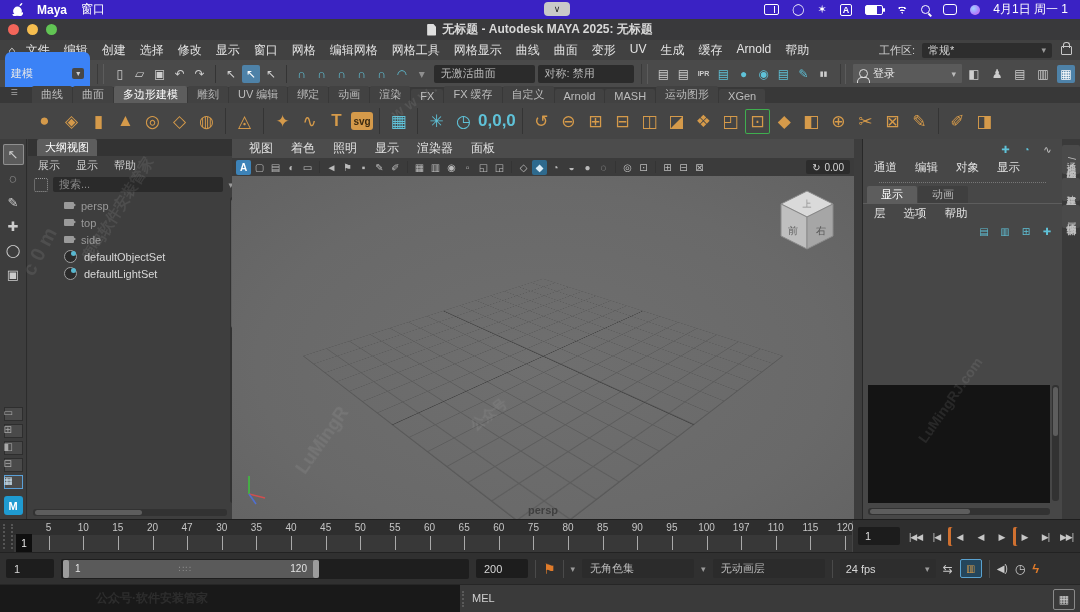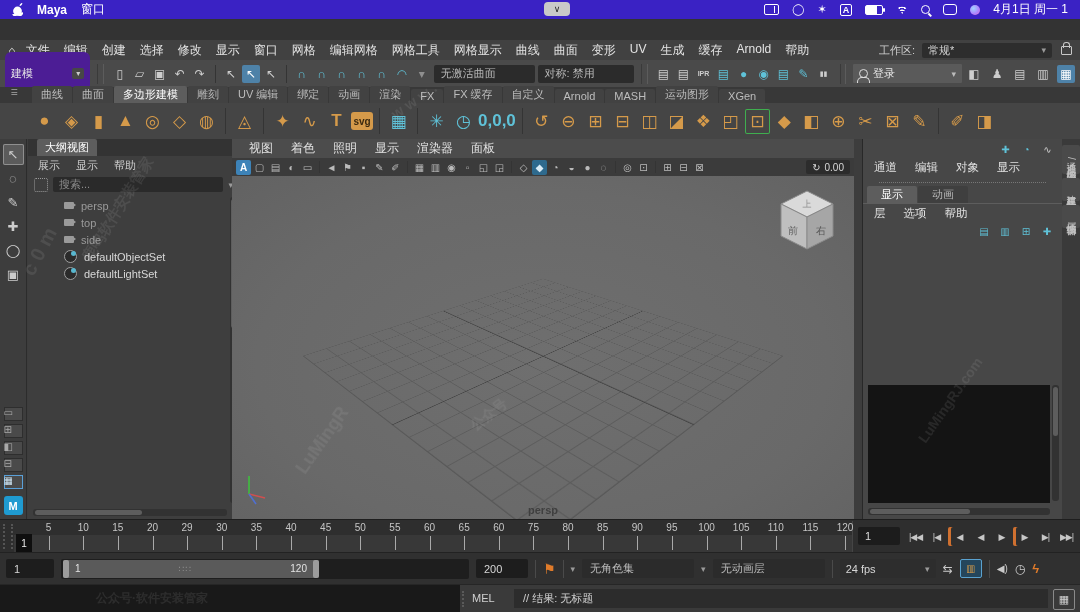--- a/index.html
+++ b/index.html
@@ -49,21 +49,21 @@
   #workspace{margin-left:auto;display:flex;align-items:center;gap:7px;font-size:11px;color:#cfcfcf}
   .select{height:15px;background:#2d2d2d;border-radius:2px;display:flex;align-items:center;padding:0 6px;font-size:11px;color:#d6d6d6}
   #ws-select{width:118px}
   .select .arr{margin-left:auto;color:#9a9a9a;font-size:9px}
   .lock{width:9px;height:7px;border:1px solid #c9c9c9;border-radius:1px;position:relative;margin-left:2px}
   .lock::before{content:'';position:absolute;left:1px;top:-5px;width:5px;height:5px;border:1px solid #c9c9c9;border-bottom:none;border-radius:3px 3px 0 0}
 
   
   #statusline{top:60px;height:27px;background:#4a4a4a;display:flex;align-items:center;padding:0 5px;gap:3px;border-bottom:1px solid #303030}
   .grip{width:5px;height:20px;border-left:1px solid #3a3a3a;border-right:1px solid #5c5c5c;margin:0 4px}
-  .mode-select{width:80px;height:19px;background:#4c1d95;border-radius:6px;display:flex;align-items:center;padding:12px 6px;font-size:11px;color:#e8e8e8}
+  .mode-select{width:80px;height:19px;background:#3b82f6;border-radius:6px;display:flex;align-items:center;padding:12px 6px;font-size:11px;color:#e8e8e8}
   .mode-select .arr{margin-left:auto;background:#474747;border-radius:2px;padding:1px 4px;font-size:8px;color:#ccc}
   .ic{min-width:18px;height:18px;display:inline-flex;align-items:center;justify-content:center;
     font-size:12px;color:#cdcdcd;border-radius:2px}
   .cy{color:#5fc2d8}.or{color:#d59a4a;font-size:15px}.dim{color:#8f8f8f}
   .hl{background:#4e82a8;color:#fff}
   .hlg{box-shadow:inset 0 0 0 1px #3fae4f}
   .big{font-size:18px;font-weight:bold}
   .txt7{font-size:7px;letter-spacing:0;font-weight:bold}
   .field{height:18px;background:#2b2b2b;border-radius:2px;font-size:11px;color:#b9b9b9;display:flex;align-items:center;padding:0 7px;white-space:nowrap}
   #f-surface{width:95px}#f-sym{width:90px}
@@ -241,20 +241,29 @@
           <span class="mic i-bat"></span>
           <span class="mic i-wifi"></span>
           <span class="mic i-mag"></span>
           <span class="mic i-cc"></span>
           <span class="mic i-siri"></span>
         </span>
       <span id="mac-date">4月1日 周一 1</span>
     </div>
   </div>
 
+  <div id="titlebar" class="row">
+    <span class="tl tl-r"></span>
+    <span class="tl tl-y"></span>
+    <span class="tl tl-g"></span>
+    <div id="title-center">
+      <span class="doc-icon"></span>
+      <span>无标题 - Autodesk MAYA 2025: 无标题</span>
+    </div>
+  </div>
 
   <div id="menubar" class="row">
     <span id="home-icon">⌂</span>
     <span style="display:flex">
         <span class="mi">文件</span>
         <span class="mi">编辑</span>
         <span class="mi">创建</span>
         <span class="mi">选择</span>
         <span class="mi">修改</span>
         <span class="mi">显示</span>
@@ -582,21 +591,21 @@
       <div class="ts-band"></div>
       <div id="ticks">
           <div class="tick-label" style="left: 34.6281px;">5</div>
           <div class="tick-line" style="left: 34.6281px;"></div>
           <div class="tick-label" style="left: 69.2562px;">10</div>
           <div class="tick-line" style="left: 69.2562px;"></div>
           <div class="tick-label" style="left: 103.884px;">15</div>
           <div class="tick-line" style="left: 103.884px;"></div>
           <div class="tick-label" style="left: 138.512px;">20</div>
           <div class="tick-line" style="left: 138.512px;"></div>
-          <div class="tick-label" style="left: 173.14px;">29</div>
+          <div class="tick-label" style="left: 173.14px;">47</div>
           <div class="tick-line" style="left: 173.14px;"></div>
           <div class="tick-label" style="left: 207.769px;">30</div>
           <div class="tick-line" style="left: 207.769px;"></div>
           <div class="tick-label" style="left: 242.397px;">35</div>
           <div class="tick-line" style="left: 242.397px;"></div>
           <div class="tick-label" style="left: 277.025px;">40</div>
           <div class="tick-line" style="left: 277.025px;"></div>
           <div class="tick-label" style="left: 311.653px;">45</div>
           <div class="tick-line" style="left: 311.653px;"></div>
           <div class="tick-label" style="left: 346.281px;">50</div>
@@ -614,21 +623,21 @@
           <div class="tick-label" style="left: 554.05px;">80</div>
           <div class="tick-line" style="left: 554.05px;"></div>
           <div class="tick-label" style="left: 588.678px;">85</div>
           <div class="tick-line" style="left: 588.678px;"></div>
           <div class="tick-label" style="left: 623.306px;">90</div>
           <div class="tick-line" style="left: 623.306px;"></div>
           <div class="tick-label" style="left: 657.934px;">95</div>
           <div class="tick-line" style="left: 657.934px;"></div>
           <div class="tick-label" style="left: 692.562px;">100</div>
           <div class="tick-line" style="left: 692.562px;"></div>
-          <div class="tick-label" style="left: 727.19px;">105</div>
+          <div class="tick-label" style="left: 727.19px;">197</div>
           <div class="tick-line" style="left: 727.19px;"></div>
           <div class="tick-label" style="left: 761.818px;">110</div>
           <div class="tick-line" style="left: 761.818px;"></div>
           <div class="tick-label" style="left: 796.446px;">115</div>
           <div class="tick-line" style="left: 796.446px;"></div>
           <div class="tick-label" style="left: 831.074px;">120</div>
           <div class="tick-line" style="left: 831.074px;"></div>
         </div>
       <div class="playhead">1</div>
     </div>
@@ -672,21 +681,20 @@
     <span class="rs-sep"></span>
     <span class="mini" style="font-size:10px">◀)</span>
     <span class="mini">◷</span>
     <span class="runner">ϟ</span>
   </div>
 
   <div id="cmdline" class="row">
     <div class="cmd-input"></div>
     <span class="cmd-grip"></span>
     <span class="mel-label">MEL</span>
-    <div class="cmd-result">// 结果: 无标题</div>
     <span class="script-btn">▦</span>
   </div>
 
   <div id="wm-layer">
       <span class="wm" style="left: 14px; top: 240px; font-size: 20px; transform: rotate(-62deg);">c 0 m</span>
       <span class="wm" style="left: 58px; top: 200px; font-size: 15px; transform: rotate(-58deg);">鹿鸣软件安装管家</span>
       <span class="wm" style="left: 388px; top: 92px; font-size: 15px; transform: rotate(-35deg);">w w w .</span>
       <span class="wm" style="left: 284px; top: 430px; font-size: 18px; transform: rotate(-55deg);">LuMingR</span>
       <span class="wm" style="left: 468px; top: 406px; font-size: 14px; transform: rotate(-38deg);">公众号</span>
       <span class="wm" style="left: 900px; top: 392px; font-size: 14px; transform: rotate(-55deg);">LuMingRJ.com</span>

